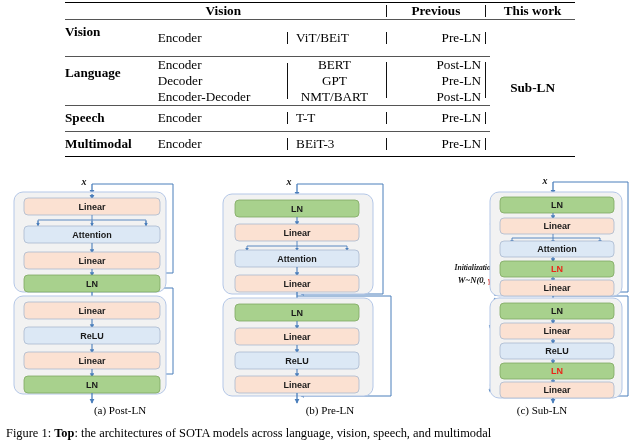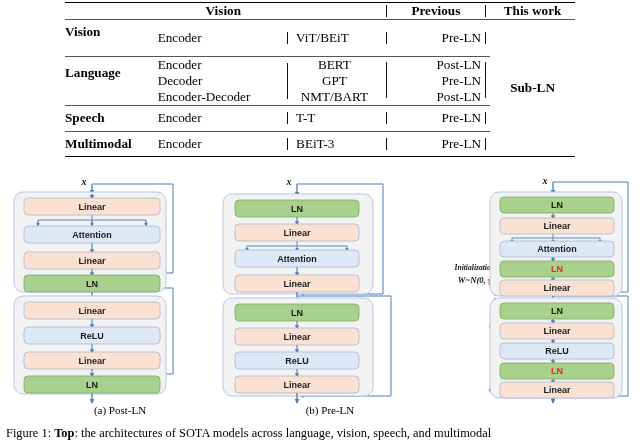--- a/index.html
+++ b/index.html
@@ -379,18 +379,19 @@
       <rect x="68" y="206" width="114" height="16" rx="4" fill="#fbe1d2" stroke="#aab9cf" stroke-width="0.8"></rect>
       <text class="bx-label" x="125" y="214">Linear</text>
       <line x1="121" y1="222" x2="121" y2="227" stroke="#4a7ebb" stroke-width="1.3" marker-end="url(#ch)"></line>
     </svg>
   </div>
 </div>
 
 <div class="sublabels">
   <div class="sublabel" id="lab-a">(a) Post-LN</div>
   <div class="sublabel" id="lab-b">(b) Pre-LN</div>
+  <div class="sublabel" id="lab-c">(c) Sub-LN</div>
 </div>
 
 <div class="caption">
   <span>Figure 1:</span>
   <b>Top</b><span>: the architectures of SOTA models across language, vision, speech, and multimodal</span>
 </div>
 
 </body></html>

